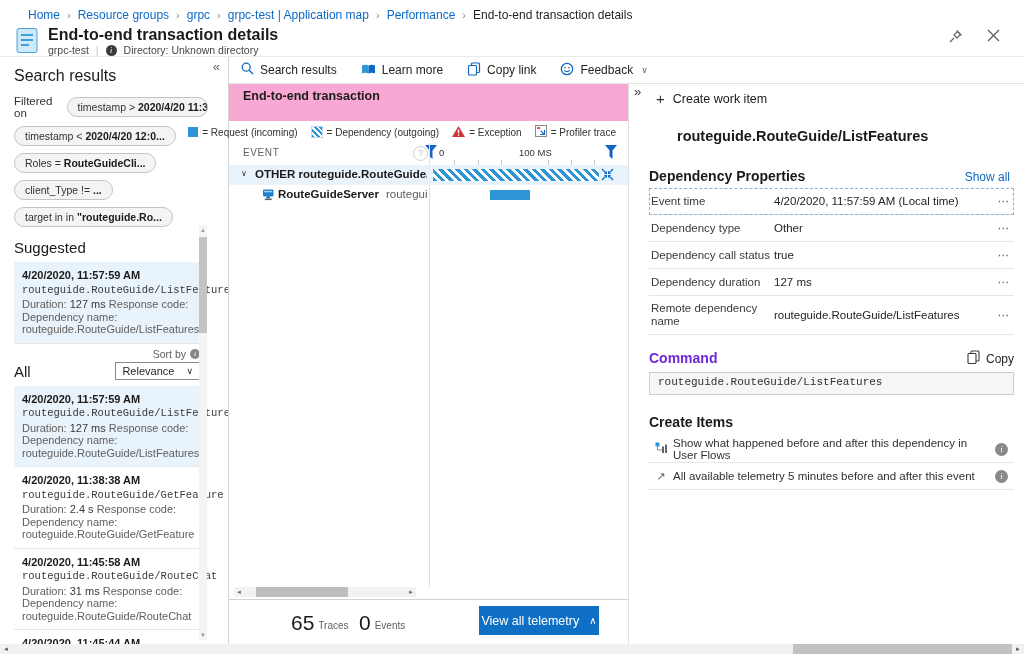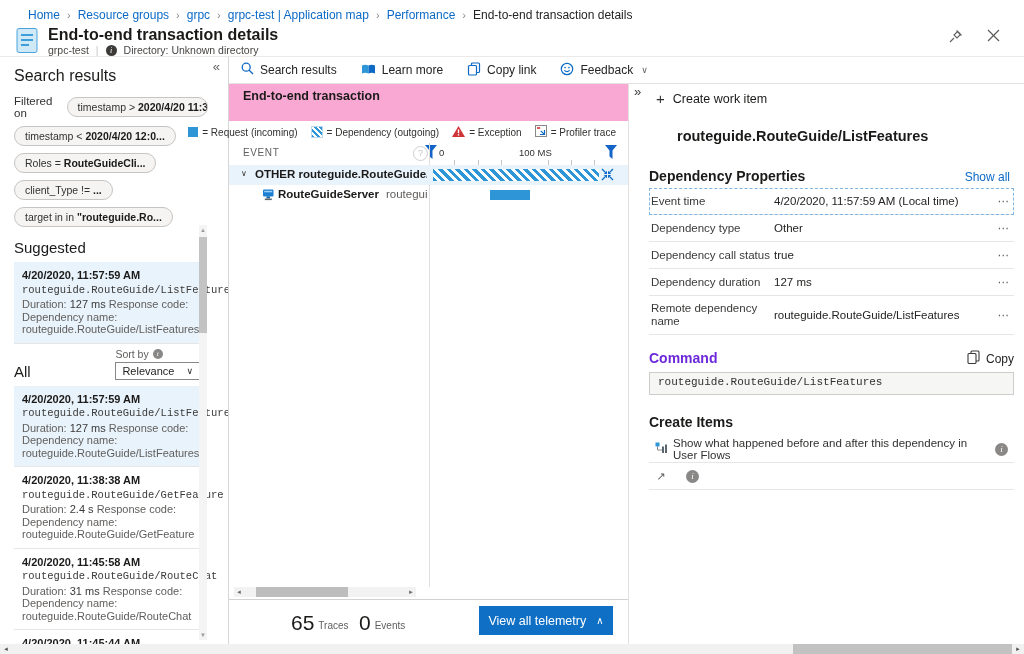--- a/index.html
+++ b/index.html
@@ -39,21 +39,21 @@
   .result-item{margin:0 28px 0 14px;padding:7px 8px 7px 8px;border-bottom:1px solid #e8e6e4;
                line-height:12.5px;font-size:11px;cursor:pointer;}
   .result-item.highlight{background:#e9f3fb;}
   .ri-ts{font-weight:bold;color:#1b1a19;font-size:11px;margin-bottom:2px;}
   .ri-name{font-family:"Liberation Mono",monospace;font-size:10.5px;color:#3b3a39;margin-bottom:2px;}
   .ri-line{color:#605e5c;}
   .ri-line .val{color:#3b3a39;}
   .all-header{display:flex;justify-content:space-between;align-items:flex-end;margin:4px 28px 6px 14px;}
   .all-label{font-size:15px;color:#1b1a19;}
   .sort-wrap{text-align:left;}
-  .sort-label{font-size:10.5px;color:#605e5c;margin-bottom:2px;display:flex;align-items:center;gap:4px;}
+  .sort-label{font-size:10.5px;color:#605e5c;margin-bottom:2px;display:flex;align-items:center;gap:4px;justify-content:flex-end;}
   .gray-info{display:inline-block;width:10px;height:10px;border-radius:50%;background:#8a8886;color:#fff;
              font-size:7px;line-height:10px;text-align:center;font-style:italic;font-family:"Liberation Serif",serif;}
   .sort-select{border:1px solid #8a8886;background:#fff;padding:2px 6px;font-size:11px;display:flex;
                align-items:center;gap:12px;cursor:pointer;color:#252423;}
   .sb-scrollbar{position:absolute;right:21px;top:168px;bottom:4px;width:8px;background:#f4f4f4;}
   .sb-thumb{position:absolute;top:12px;left:0;width:8px;height:96px;background:#c3c3c3;}
   .sb-arrow{position:absolute;left:0;width:8px;height:10px;color:#9a9a9a;font-size:6px;text-align:center;line-height:10px;}
   
   .tb-item{display:flex;align-items:center;gap:6px;font-size:12px;color:#252423;cursor:pointer;}
   .tb-chev{font-size:9px;color:#605e5c;margin-left:2px;}
@@ -88,21 +88,21 @@
       background:repeating-linear-gradient(45deg,#2e96d6 0px,#2e96d6 3px,#fff 3px,#fff 6px);}
   .bar-request{position:absolute;left:261px;top:5px;width:40px;height:10px;background:#2e96d6;}
   .fit-icon{position:absolute;left:372px;top:3px;cursor:pointer;}
   .h-scroll{position:absolute;top:503px;left:5px;width:182px;height:10px;background:#f2f2f2;}
   .h-thumb{position:absolute;left:22px;top:0;width:92px;height:10px;background:#bdbdbd;}
   .h-arrow{position:absolute;top:0;width:10px;height:10px;font-size:6px;color:#6a6a6a;text-align:center;line-height:10px;}
   .stats-bar{position:absolute;top:515px;left:0;right:0;bottom:0;border-top:1px solid #d4d2d0;background:#fff;}
   .stats-group{position:absolute;top:12px;display:flex;align-items:flex-end;gap:4px;}
   .stat-num{font-size:21px;color:#1b1a19;line-height:21px;}
   .stat-lbl{font-size:10px;color:#605e5c;padding-bottom:2px;}
-  .telemetry-btn{position:absolute;left:250px;top:6px;width:134px;height:29px;background:#0f6fc5;color:#fff;
+  .telemetry-btn{position:absolute;left:250px;top:6px;width:120px;height:29px;background:#0f6fc5;color:#fff;
                  font-size:12.5px;display:flex;align-items:center;justify-content:center;gap:10px;cursor:pointer;}
   .btn-chev{font-size:10px;}
   
   .dt-collapse{position:absolute;left:5px;top:0;color:#3b3a39;font-size:13px;cursor:pointer;}
   .create-wi{position:absolute;left:27px;top:6px;display:flex;align-items:center;gap:8px;font-size:12.5px;color:#1b1a19;cursor:pointer;}
   .plus{font-size:15px;color:#323130;font-weight:normal;}
   .dt-title{position:absolute;left:48px;top:44px;font-size:14.5px;font-weight:bold;color:#1b1a19;}
   .props-heading{position:absolute;left:20px;top:84px;font-size:14px;font-weight:bold;color:#1b1a19;}
   .show-all{position:absolute;right:14px;top:86px;font-size:12px;color:#0c6ac6;cursor:pointer;}
   .props-table{position:absolute;left:20px;right:10px;top:104px;}
@@ -471,20 +471,21 @@
               <path d="M2.5 4.5 V8 H7" fill="none" stroke="#8a8886"></path>
               <rect x="7" y="4.5" width="2" height="6.5" fill="#5b6770"></rect>
               <rect x="10" y="2.5" width="2" height="8.5" fill="#5b6770"></rect>
             </svg>
         </span>
         <span class="rel-text">Show what happened before and after this dependency in User Flows</span>
         <span class="rel-info"><span class="gray-info" style="width:13px;height:13px;line-height:13px;font-size:9px;">i</span></span>
       </div>
       <div class="rel-row">
         <span class="rel-icon arrow-ne">↗</span>
+        <span class="rel-text">All available telemetry 5 minutes before and after this event</span>
         <span class="rel-info"><span class="gray-info" style="width:13px;height:13px;line-height:13px;font-size:9px;">i</span></span>
       </div>
     </div>
   </div>
 
   <div class="footer-scroll">
     <span class="f-arrow" style="left:1px;">◄</span>
     <span class="f-thumb"></span>
     <span class="f-arrow" style="right:1px;">►</span>
   </div>

